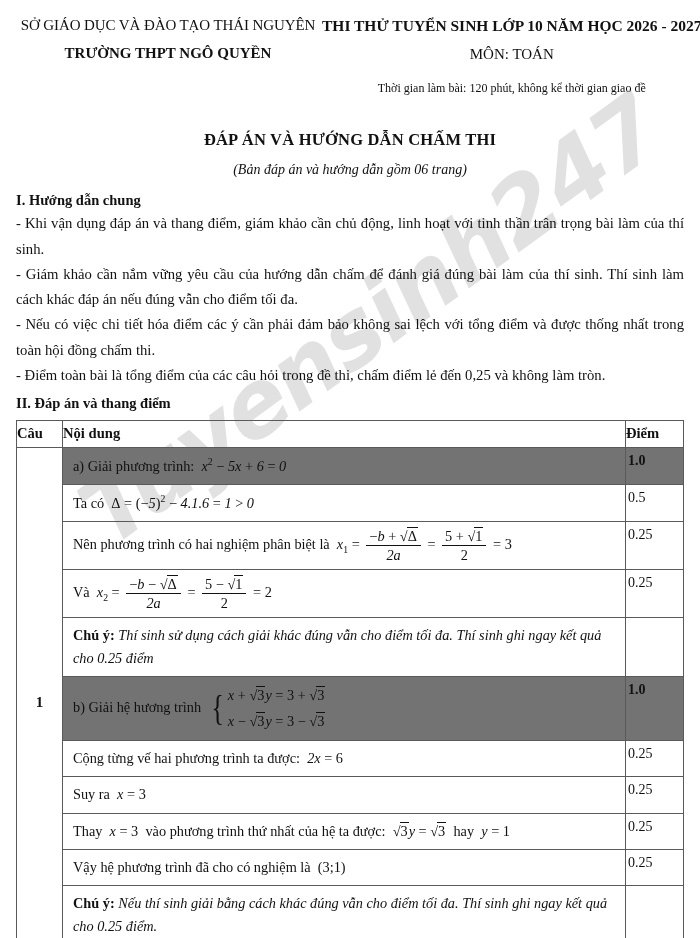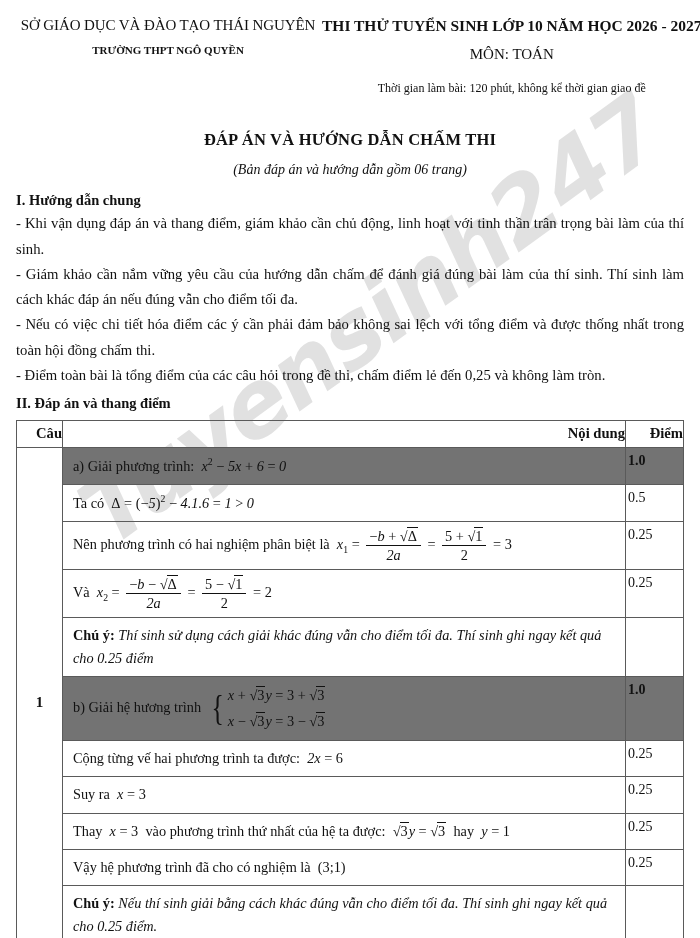--- a/index.html
+++ b/index.html
@@ -62,21 +62,21 @@
     flex: 1 1 auto;
     text-align: center;
   }
   .lh-org {
     font-size: 15px;
     letter-spacing: -0.1px;
     line-height: 1.5;
     white-space: nowrap;
   }
   .lh-school {
-    font-size: 11px;
+    font-size: 15px;
     font-weight: bold;
     line-height: 1.5;
     margin-top: 5px;
   }
   .lh-box {
     display: inline-block;
     border: 1.3px solid #555;
     padding: 7px 26px 8px 26px;
     margin-top: 7px;
     font-size: 15px;
@@ -137,21 +137,21 @@
     width: 668px;
     border-collapse: collapse;
     table-layout: fixed;
   }
   .ans-table td, .ans-table th {
     border: 1px solid #5a5a5a;
     vertical-align: middle;
     font-size: 14.3px;
   }
   .ans-table th {
-    text-align: right;
+    text-align: left;
     font-weight: bold;
     font-size: 14.6px;
     padding: 4px 0 5px 0;
   }
   .col-cau   { width: 46px; }
   .col-score { width: 58px; }
 
   td.cell-cau {
     text-align: center;
     font-weight: bold;

